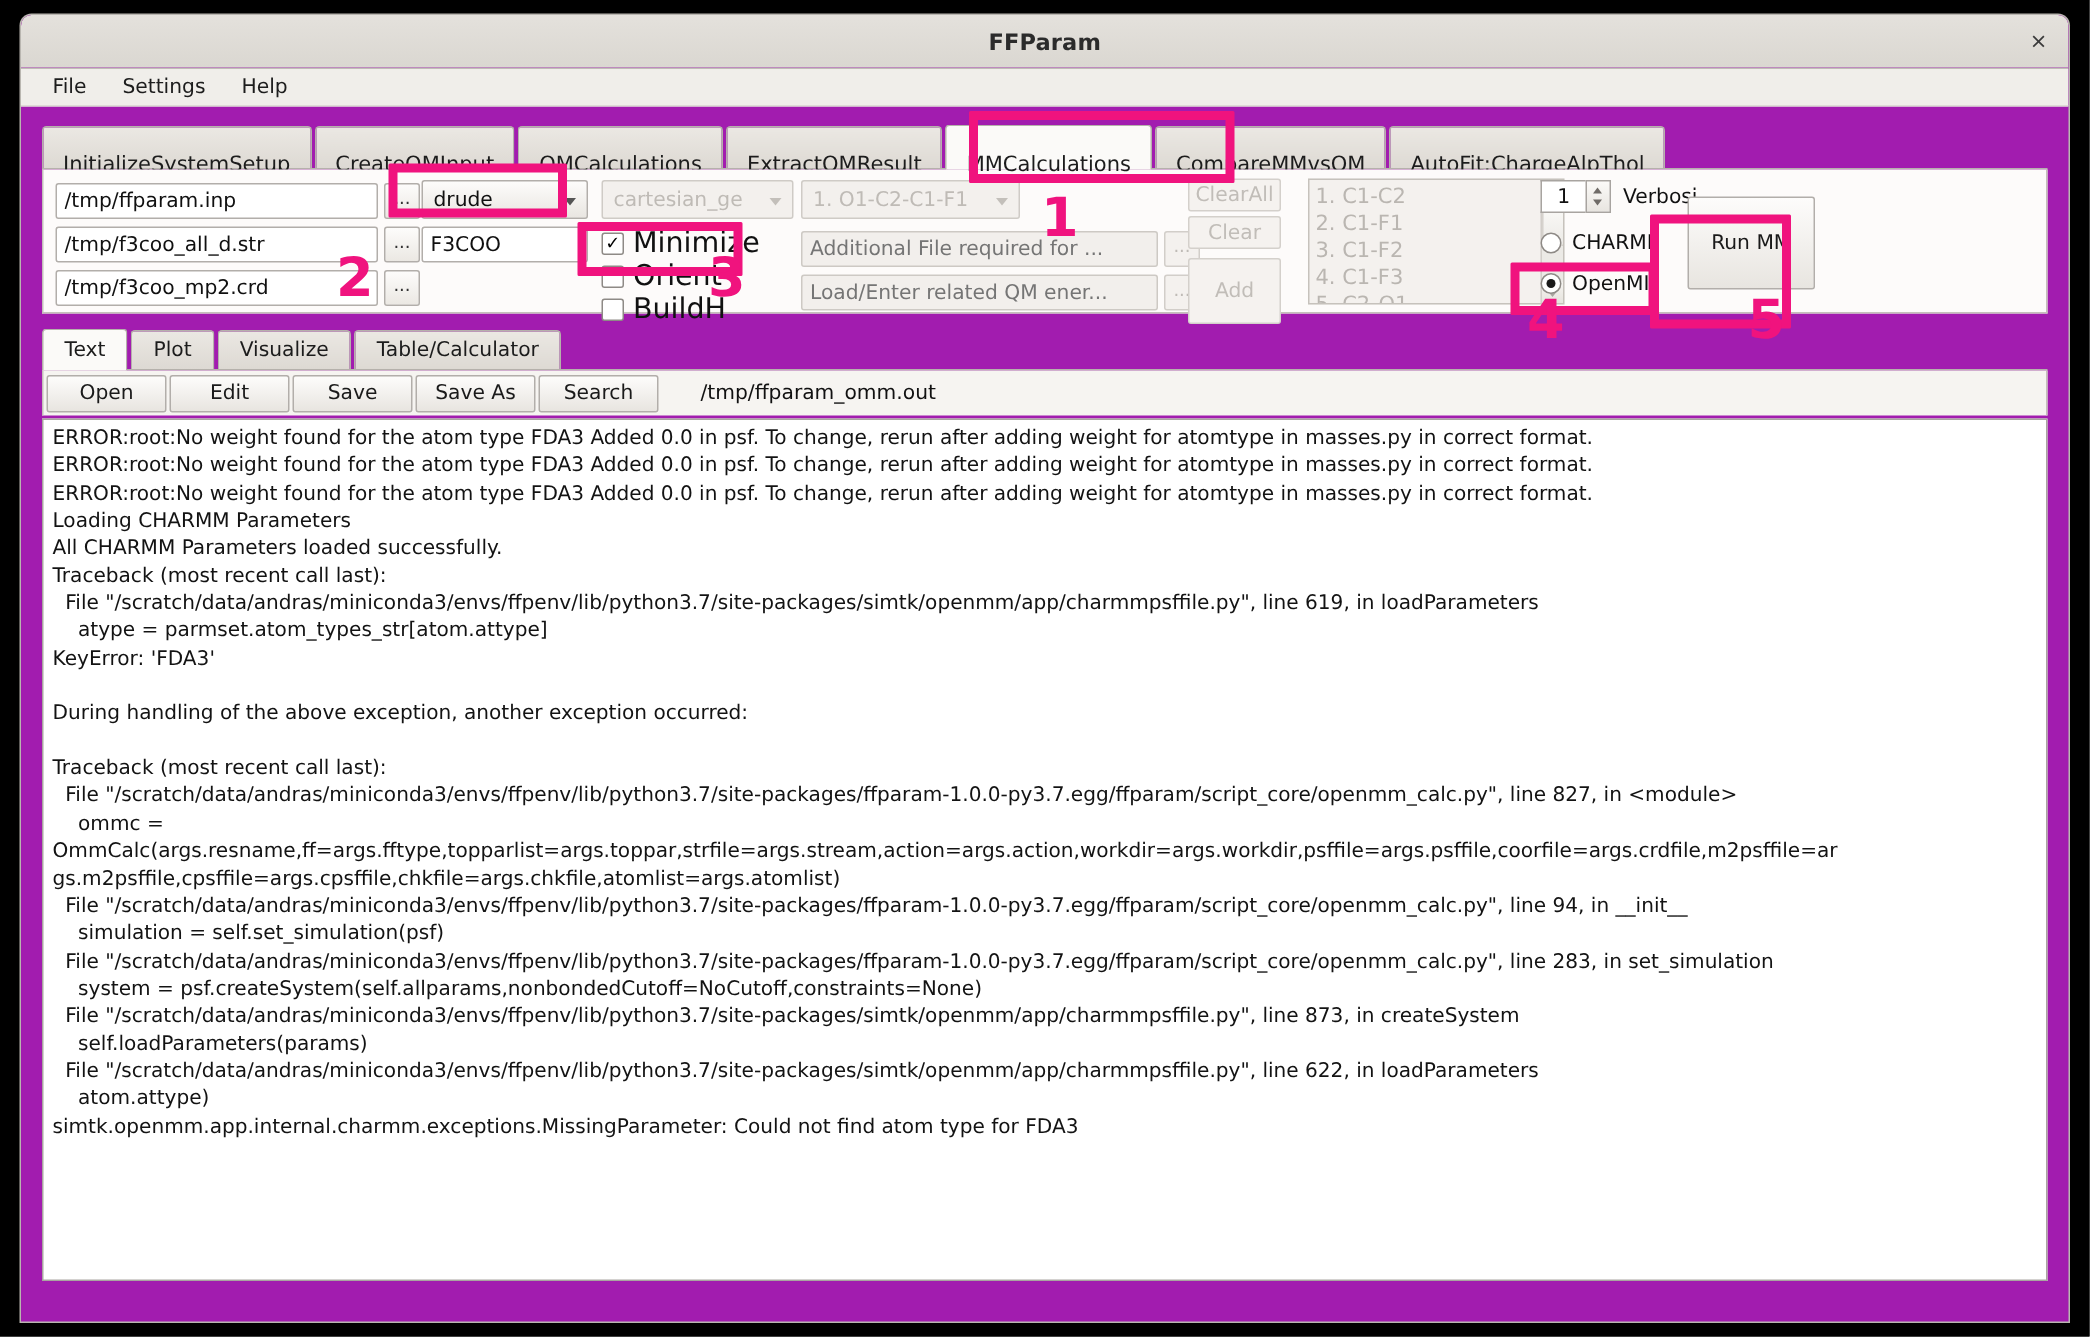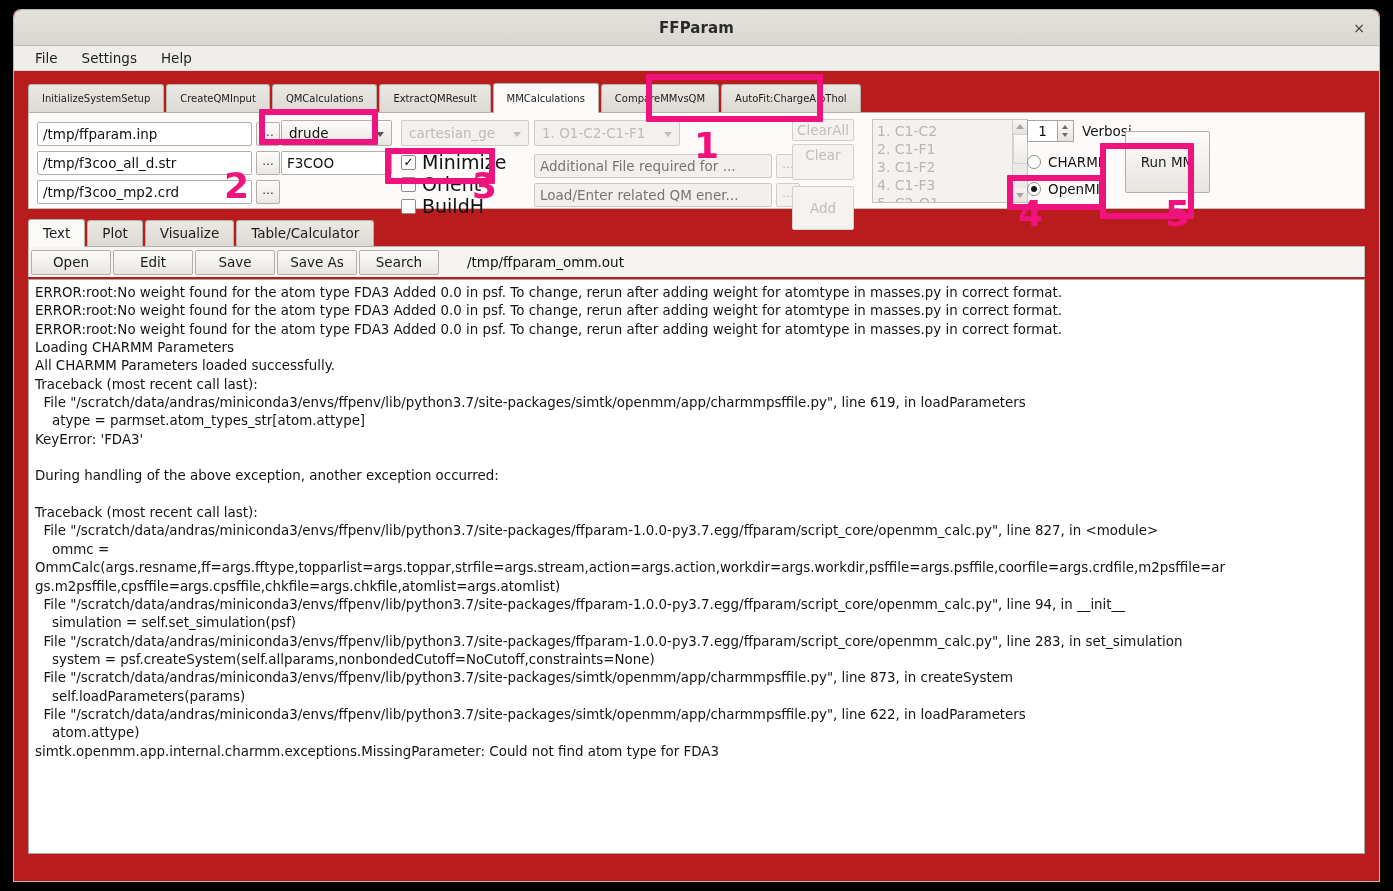--- a/index.html
+++ b/index.html
@@ -8,21 +8,21 @@
     width: 1393px; height: 891px;
     overflow: hidden;
     font-family: "DejaVu Sans", "Liberation Sans", sans-serif;
   }
   * { box-sizing: border-box; }
 
   .window {
     position: absolute;
     left: 14px; top: 10px;
     width: 1365px; height: 871px;
-    background: #b91c1c;
+    background: #a21caf;
     border-radius: 7px 7px 0 0;
     overflow: hidden;
     box-shadow: 0 0 0 1px #b9b6b0;
   }
 
   
   .titlebar {
     position: relative;
     height: 36px;
     background: linear-gradient(to bottom, #e4e1dc 0%, #dad7d1 100%);
@@ -71,23 +71,23 @@
     position: relative;
     margin: 12px 14px 0 14px;
     height: 30px;
     display: flex;
     align-items: flex-end;
     border-bottom: 1px solid #b5b1ab;
   }
   .tab {
     position: relative;
     height: 28px;
-    padding: 0 13px;
+    padding: 12px 13px;
     line-height: 27px;
-    font-size: 10px;
+    font-size: 14px;
     color: #1c1c1c;
     background: linear-gradient(to bottom, #ebe8e3, #ddd9d3);
     border: 1px solid #b5b1ab;
     border-bottom: none;
     border-radius: 3px 3px 0 0;
     margin-right: 2px;
     cursor: pointer;
     white-space: nowrap;
   }
   .tab.active {
@@ -189,21 +189,21 @@
     color: #1a1a1a;
     text-align: center;
     cursor: pointer;
     font-family: "DejaVu Sans", "Liberation Sans", sans-serif;
   }
   .btn.dis { color:#c1bdb8; border-color:#d4d0cb; background:#f5f2ef; }
 
   .listbox {
     position: absolute;
     left: 843px; top: 6px;
-    width: 156px; height: 84px;
+    width: 171px; height: 84px;
     background: #f4f1ee;
     border: 1px solid #c6c2bc;
     overflow: hidden;
     font-size: 14px;
     color: #bab6b1;
     padding: 2px 0 0 4px;
     line-height: 18px;
   }
   .scrollbar {
     position: absolute;
@@ -441,21 +441,21 @@
         <div class="dots dis">...</div>
       </div>
       <div class="row">
         <input class="txt dis" style="width: 238px;" placeholder="Load/Enter related QM ener...">
         <div class="dots dis">...</div>
       </div>
     </div>
 
     <div style="position:absolute; left:763px; top:6px;">
       <div class="btn dis" style="width:62px;height:22px;line-height:20px;">ClearAll</div>
-      <div class="btn dis" style="width:62px;height:36px;line-height:20px;margin-top:3px;">Clear</div>
+      <div class="btn dis" style="width:62px;height:22px;line-height:20px;margin-top:3px;">Clear</div>
       <div class="btn dis" style="width:62px;height:44px;line-height:42px;margin-top:6px;">Add</div>
     </div>
 
     <div class="listbox">
       <div>1. C1-C2</div>
       <div>2. C1-F1</div>
       <div>3. C1-F2</div>
       <div>4. C1-F3</div>
       <div>5. C2-O1</div>
 

